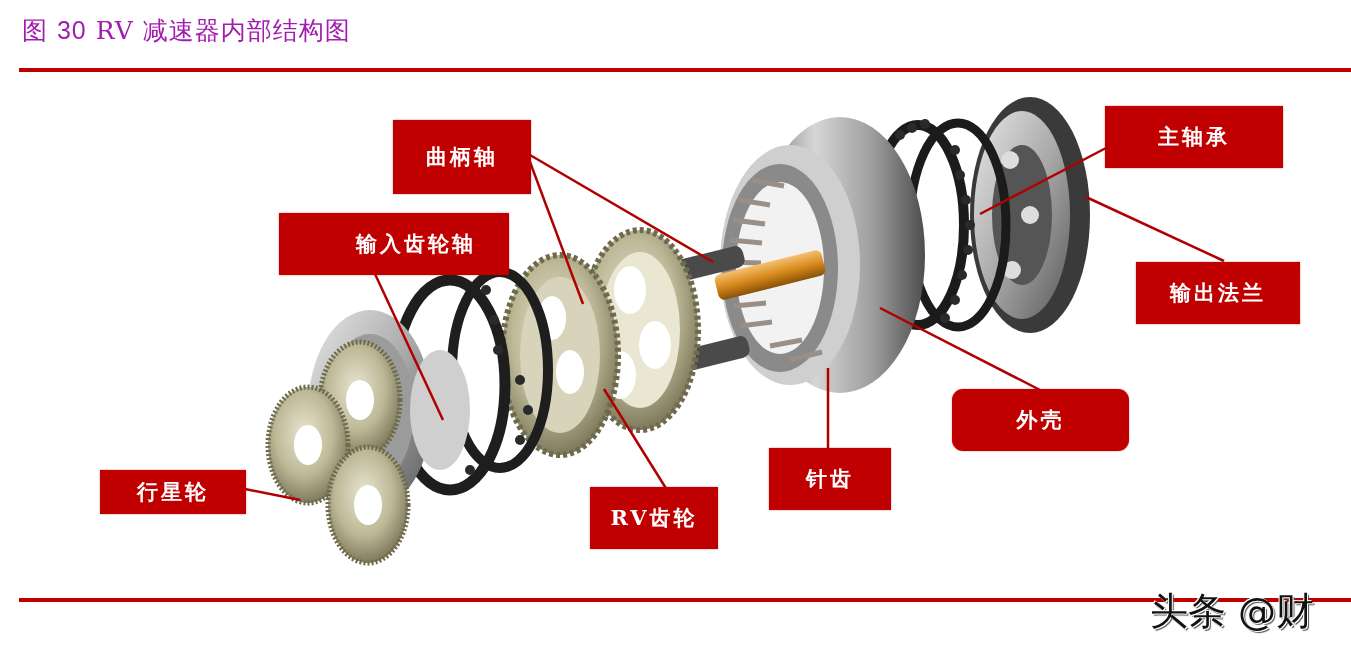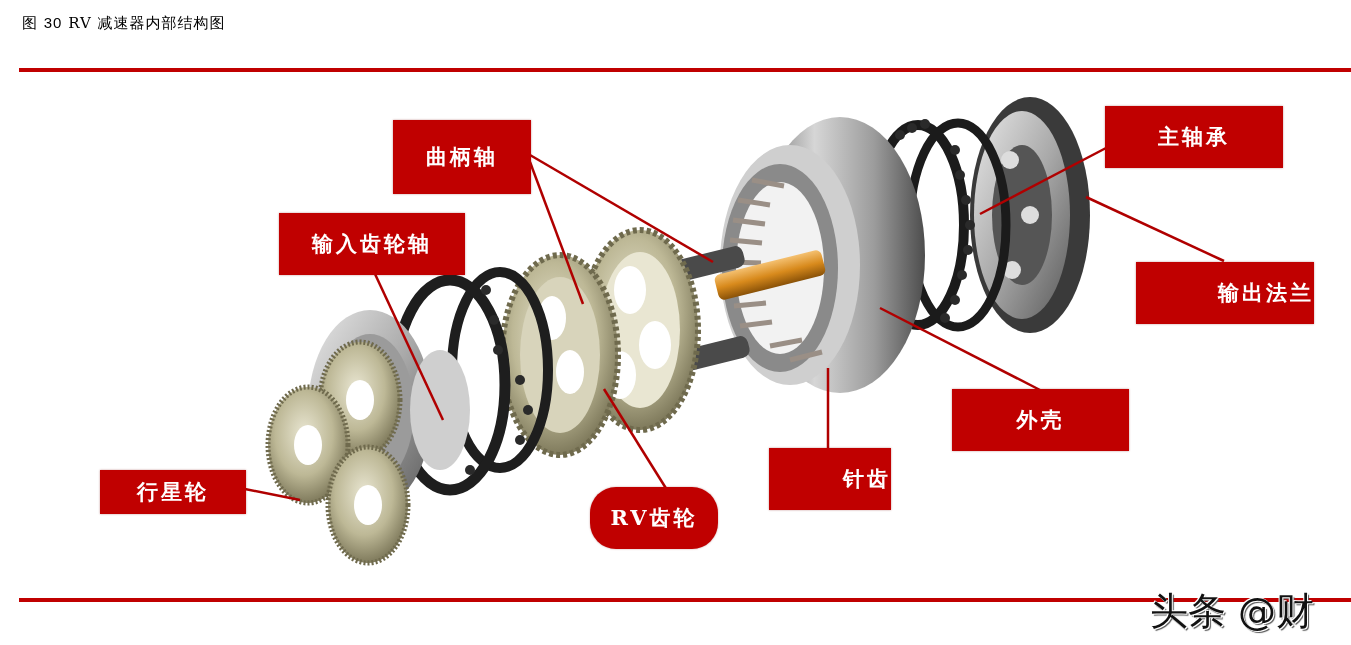--- a/index.html
+++ b/index.html
@@ -1,17 +1,17 @@
 <!DOCTYPE html>
 <html><head>
 <meta charset="utf-8">
 <style>
   html, body { margin:0; padding:0; background:#ffffff; }
   body { width:1351px; height:645px; position:relative; overflow:hidden; font-family:"DejaVu Sans", sans-serif; }
-  .fig-title { position:absolute; left:22px; top:14px; font-size:15px; color:#000000; letter-spacing:1px; font-family:"DejaVu Serif", serif; }
+  .fig-title { position:absolute; left:22px; top:14px; font-size:25px; color:#a21caf; letter-spacing:1px; font-family:"DejaVu Serif", serif; }
   .fig-title .num { font-family:"Liberation Sans", sans-serif; }
   .rule { position:absolute; left:19px; height:4px; background:#c00000; }
   .rule.top { top:68px; width:1332px; }
   .rule.bottom { top:598px; width:1332px; }
   .diagram { position:absolute; left:0; top:0; width:1351px; height:645px; }
   .callout { position:absolute; background:#c00000; color:#fff; font-weight:bold; font-size:21px; display:flex; align-items:center; justify-content:center; letter-spacing:3px; font-family:"DejaVu Serif", serif; box-shadow:0 0 2px rgba(120,0,0,.4); }
   .watermark { position:absolute; left:1150px; top:586px; font-size:38px; color:#111; font-family:"DejaVu Sans", sans-serif; text-shadow:1px 1px 0 #fff, -1px -1px 0 #fff, 2px 2px 1px #555; }
 </style>
 </head>
 <body>
@@ -158,36 +158,36 @@
     <line x1="1040" y1="390" x2="880" y2="308"></line>
     <line x1="828" y1="448" x2="828" y2="368"></line>
     <line x1="672" y1="498" x2="604" y2="389"></line>
     <line x1="240" y1="488" x2="300" y2="500"></line>
   </g>
 </svg>
 
 <div class="callout" style="left:393px;top:120px;width:138px;height:74px;">
   <span>曲柄轴</span>
 </div>
-<div class="callout" style="left:279px;top:213px;width:186px;height:62px;">
+<div class="callout" style="left:279px;top:213px;width:186px;height:62px;padding-left:44px;">
   <span>输入齿轮轴</span>
 </div>
 <div class="callout" style="left:1105px;top:106px;width:178px;height:62px;text-align:right;">
   <span>主轴承</span>
 </div>
-<div class="callout" style="left:1136px;top:262px;width:178px;height:62px;justify-content:flex-end;">
+<div class="callout" style="left:1136px;top:262px;width:164px;height:62px;">
   <span>输出法兰</span>
 </div>
-<div class="callout" style="left:952px;top:389px;width:177px;height:62px;">
+<div class="callout" style="left:952px;top:389px;width:177px;height:62px;border-radius:11px;">
   <span>外壳</span>
 </div>
-<div class="callout" style="left:769px;top:448px;width:122px;height:62px;justify-content:flex-end;">
+<div class="callout" style="left:769px;top:448px;width:122px;height:62px;">
   <span>针齿</span>
 </div>
-<div class="callout" style="left:590px;top:487px;width:128px;height:62px;border-radius:26px;">
+<div class="callout" style="left:590px;top:487px;width:128px;height:62px;">
   <span>RV齿轮</span>
 </div>
 <div class="callout" style="left:100px;top:470px;width:146px;height:44px;">
   <span>行星轮</span>
 </div>
 
 <div class="rule bottom"></div>
 
 <div class="watermark">头条 @财是</div>
 

